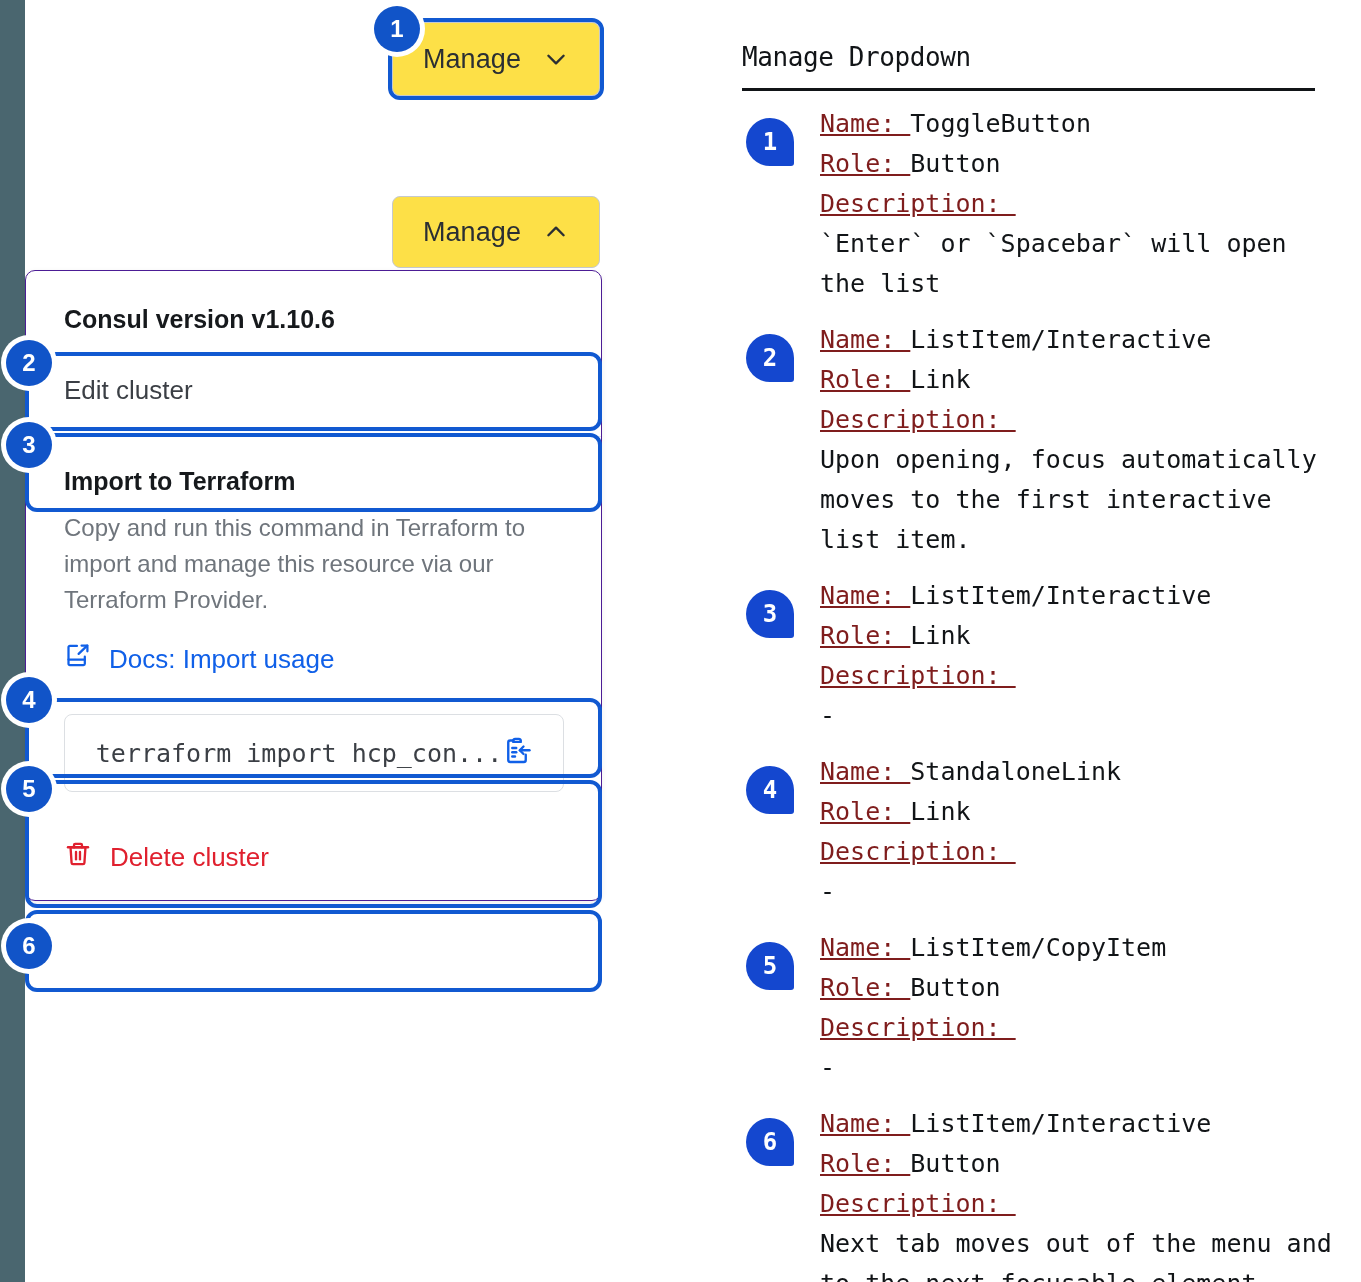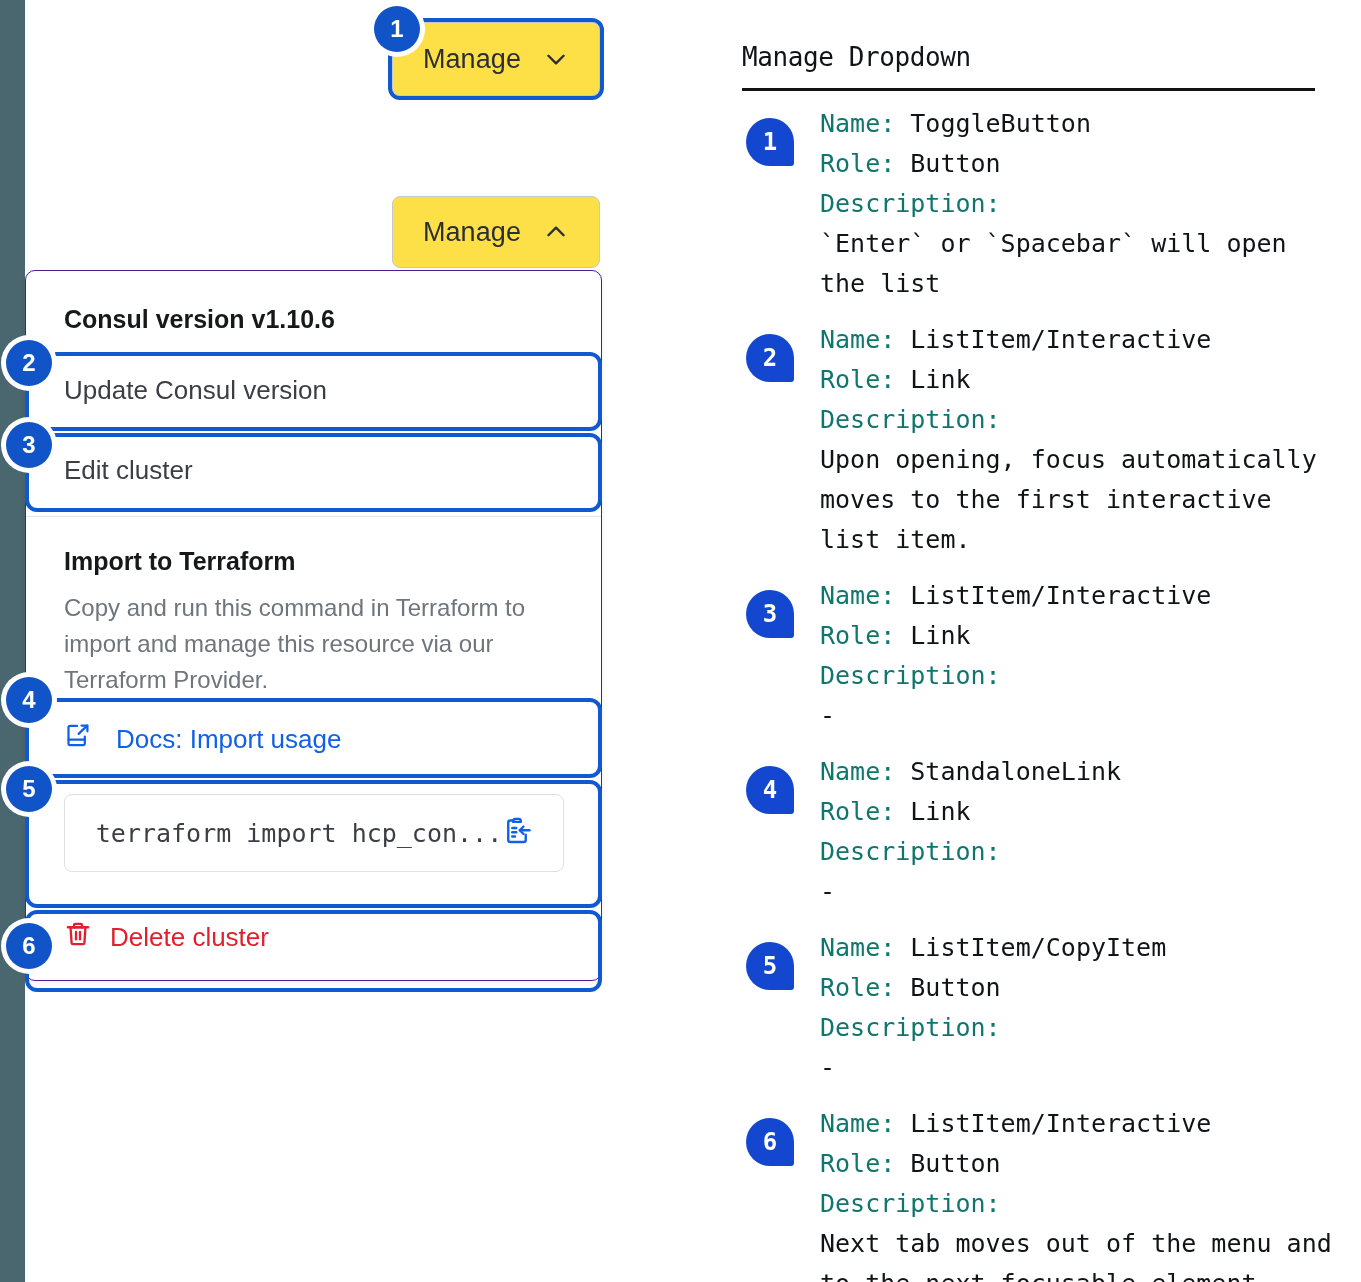--- a/index.html
+++ b/index.html
@@ -91,21 +91,21 @@
   .tf-desc {
     padding: 14px 30px 0 38px;
     font-size: 24px;
     line-height: 36px;
     color: #6f757c;
   }
   .docs-row {
     height: 82px;
     display: flex;
     align-items: center;
-    gap: 25px;
+    gap: 18px;
     padding-left: 38px;
     font-size: 26px;
     color: #1060e8;
     box-sizing: border-box;
   }
   .code-wrap {
     padding: 14px 0 22px 38px;
   }
   .code-box {
     box-sizing: border-box;
@@ -215,21 +215,21 @@
     display: flex;
     align-items: center;
     justify-content: center;
   }
   .rp-line {
     font-size: 25px;
     line-height: 40px;
     color: #111417;
     white-space: pre-wrap;
   }
-  .rp-key { color: #0f766e; }
+  .rp-key { color: #7f1d1d; text-decoration: underline; }
   .rp-desc { font-size: 25px; line-height: 40px; color: #111417; white-space: pre-wrap; }
 </style>
 </head>
 <body>
 
 <div class="rail"></div>
 
 <div class="left-region">
 
   <div class="manage-btn" id="manage-btn-1">
@@ -246,23 +246,20 @@
     <span class="chev">
       <svg width="26" height="26" viewBox="0 0 24 24" fill="none" stroke="#2b2f33" stroke-width="2.2" stroke-linecap="round" stroke-linejoin="round">
           <polyline points="5,15 12,8 19,15"></polyline>
         </svg>
     </span>
   </div>
 
   <div class="dropdown-panel">
     <div class="dd-head">Consul version v1.10.6</div>
 
-    <div class="dd-row">
-      <span>Update Consul version</span>
-    </div>
 
     <div class="dd-row">
       <span>Edit cluster</span>
     </div>
 
     <div class="dd-sep"></div>
 
     <div class="tf-title">Import to Terraform</div>
     <div class="tf-desc">Copy and run this command in Terraform to import and manage this resource via our Terraform Provider.</div>
 

